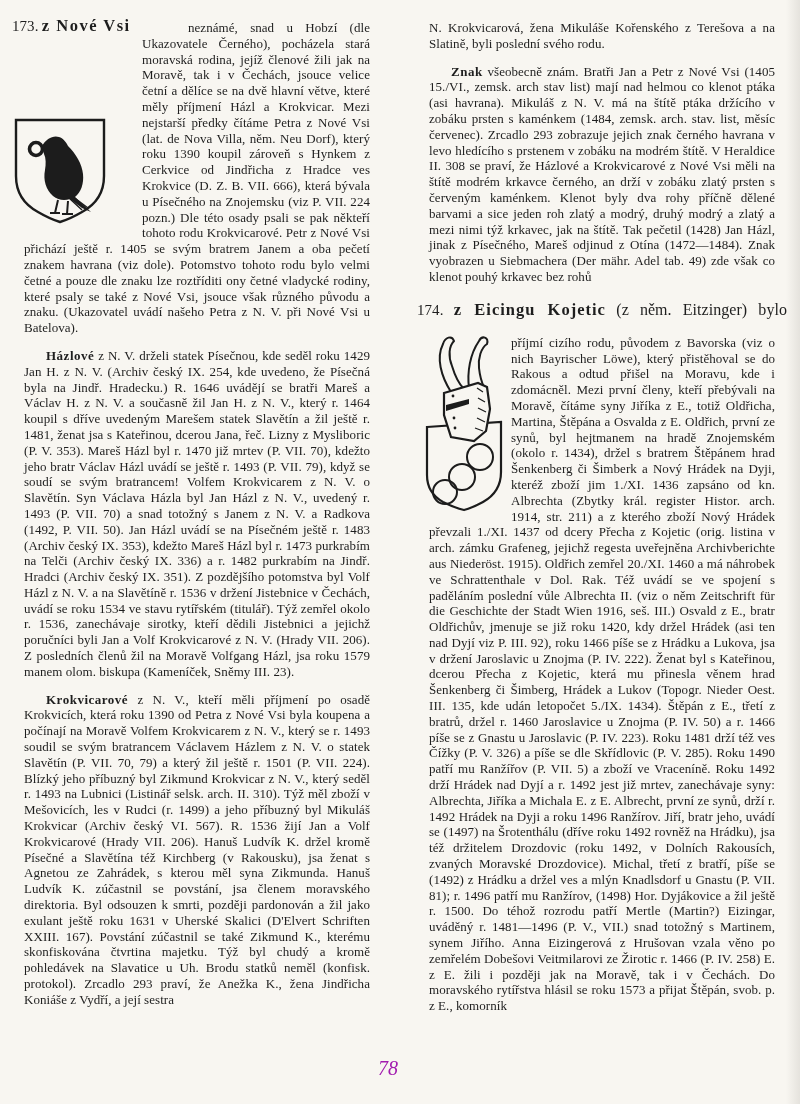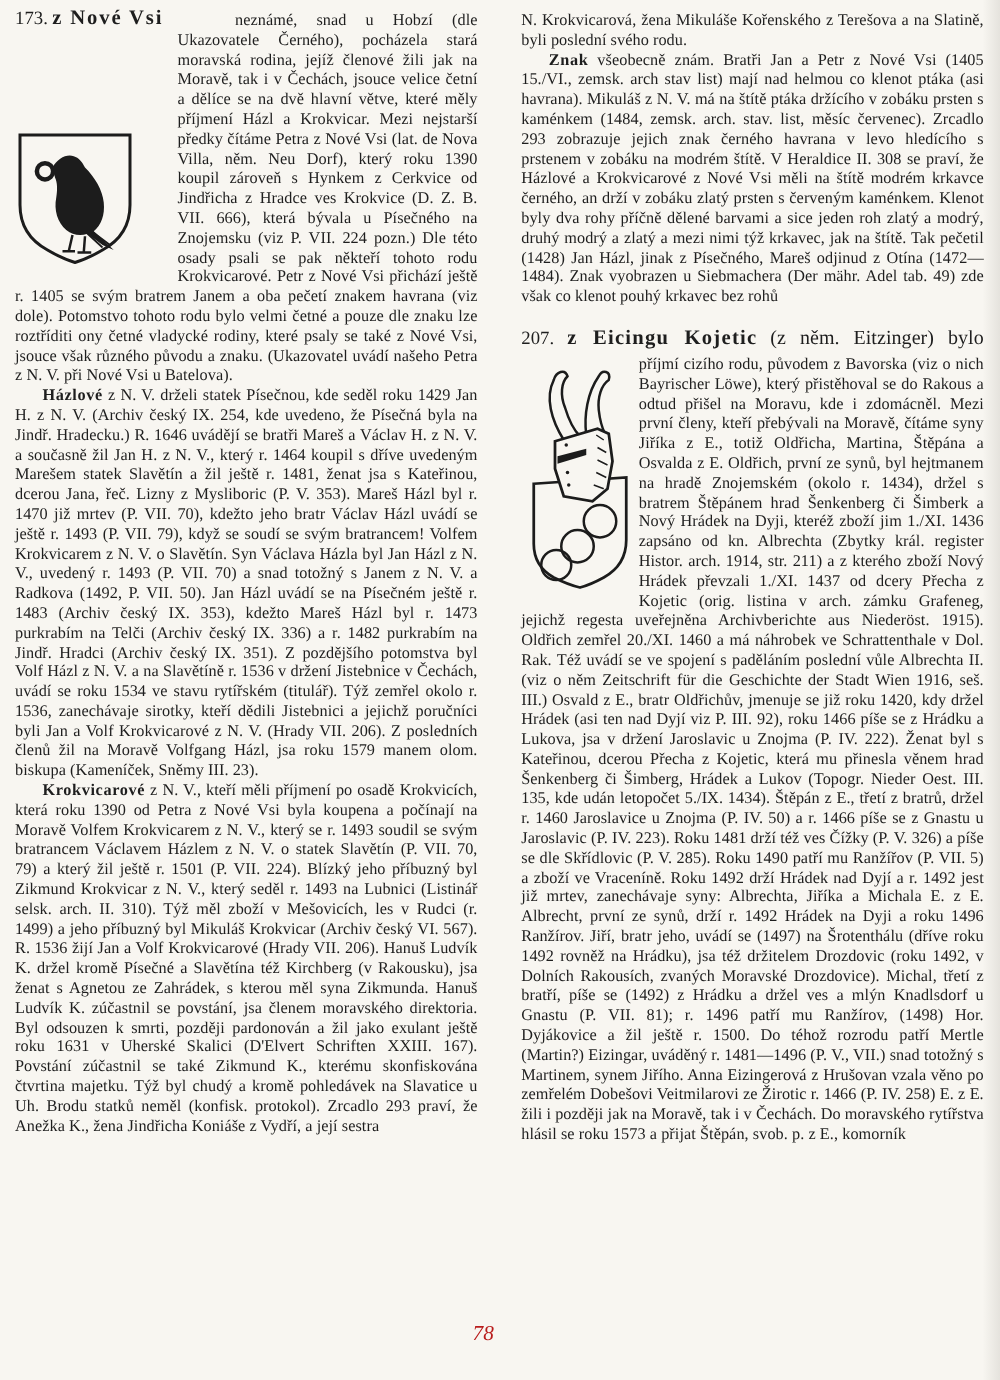--- a/index.html
+++ b/index.html
@@ -25,21 +25,21 @@
     position: absolute;
     top: 8px;
     width: 370px;
     font-size: 13px;
     line-height: 15.8px;
     text-align: justify;
     letter-spacing: 0.05px;
   }
   .col-left  { left: 12px; }
   .col-right { left: 417px; }
-  p { margin: 0; }
+  p { margin: 12px; }
   .indent { text-indent: 22px; }
   .lead { font-weight: bold; letter-spacing: 0.5px; }
 
   
   .art173 { position: relative; }
   .h173 {
     position: absolute;
     top: -2px; left: 0;
     white-space: nowrap;
     text-indent: 0;
@@ -73,22 +73,22 @@
     box-sizing: border-box;
     padding-top: 7px;
     display: flex;
     align-items: flex-start;
   }
   .pageno {
     position: absolute;
     left: 378px;
     top: 1057px;
     font-style: italic;
-    font-size: 17px;
-    color: #b91c1c;
+    font-size: 20px;
+    color: #a21caf;
   }
   svg .ink  { stroke: #1c1c1c; fill: none; }
   svg .fill { fill: #1c1c1c; stroke: none; }
   svg .paper{ fill: #f8f6f1; stroke: #1c1c1c; }
 </style>
 </head>
 <body>
 
 <div class="page">
 
@@ -124,21 +124,21 @@
   </div>
 
   <div class="col col-right">
 
     <p><span>N. Krokvicarová, žena Mikuláše Kořenského z Terešova a na Slatině, byli poslední svého rodu.</span></p>
 
     <p class="indent"><span class="lead">Znak</span><span> všeobecně znám. Bratři Jan a Petr z Nové Vsi (1405 15./VI., zemsk. arch stav list) mají nad helmou co klenot ptáka (asi havrana). Mikuláš z N. V. má na štítě ptáka držícího v zobáku prsten s kaménkem (1484, zemsk. arch. stav. list, měsíc červenec). Zrcadlo 293 zobrazuje jejich znak černého havrana v levo hledícího s prstenem v zobáku na modrém štítě. V Heraldice II. 308 se praví, že Házlové a Krokvicarové z Nové Vsi měli na štítě modrém krkavce černého, an drží v zobáku zlatý prsten s červeným kaménkem. Klenot byly dva rohy příčně dělené barvami a sice jeden roh zlatý a modrý, druhý modrý a zlatý a mezi nimi týž krkavec, jak na štítě. Tak pečetil (1428) Jan Házl, jinak z Písečného, Mareš odjinud z Otína (1472—1484). Znak vyobrazen u Siebmachera (Der mähr. Adel tab. 49) zde však co klenot pouhý krkavec bez rohů</span></p>
 
     <div>
       <div class="h174">
-        <span class="h-num">207.</span>
+        <span class="h-num">174.</span>
         <span class="h-title">z Eicingu Kojetic</span>
         <span class="h-suffix">(z něm. Eitzinger) bylo</span>
       </div>
 
       <div class="float-helm">
 
         <svg width="90" height="185" viewBox="0 0 90 185">
 
           <path class="paper" stroke-width="2.2" d="M10,97 L84,92 L84,142 Q84,162 66,172 Q55,178 47,180 Q38,178 26,172 Q10,163 10,145 Z"></path>
           <circle cx="63" cy="127" r="13" class="ink" stroke-width="2"></circle>

